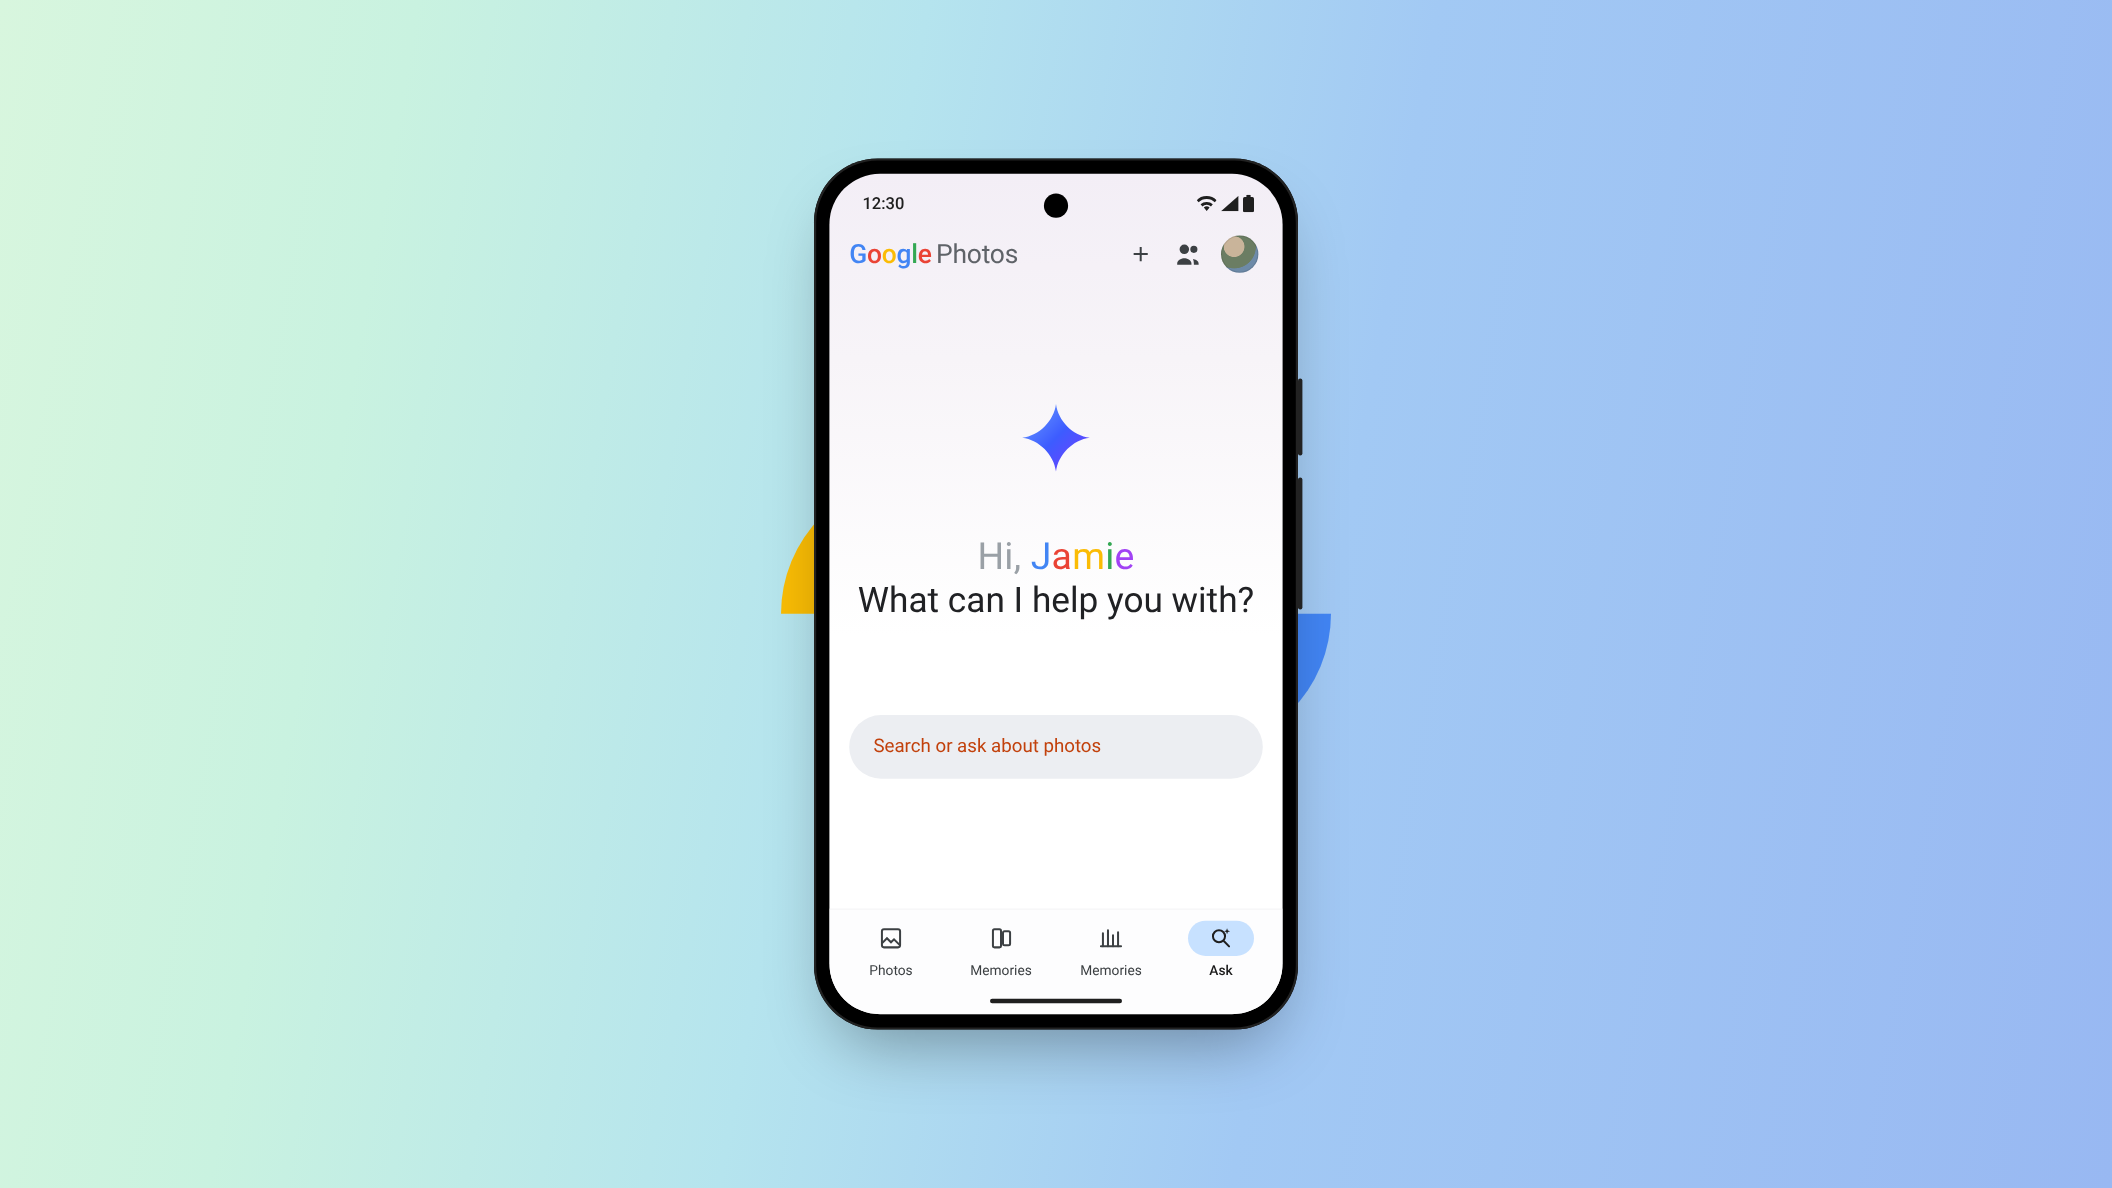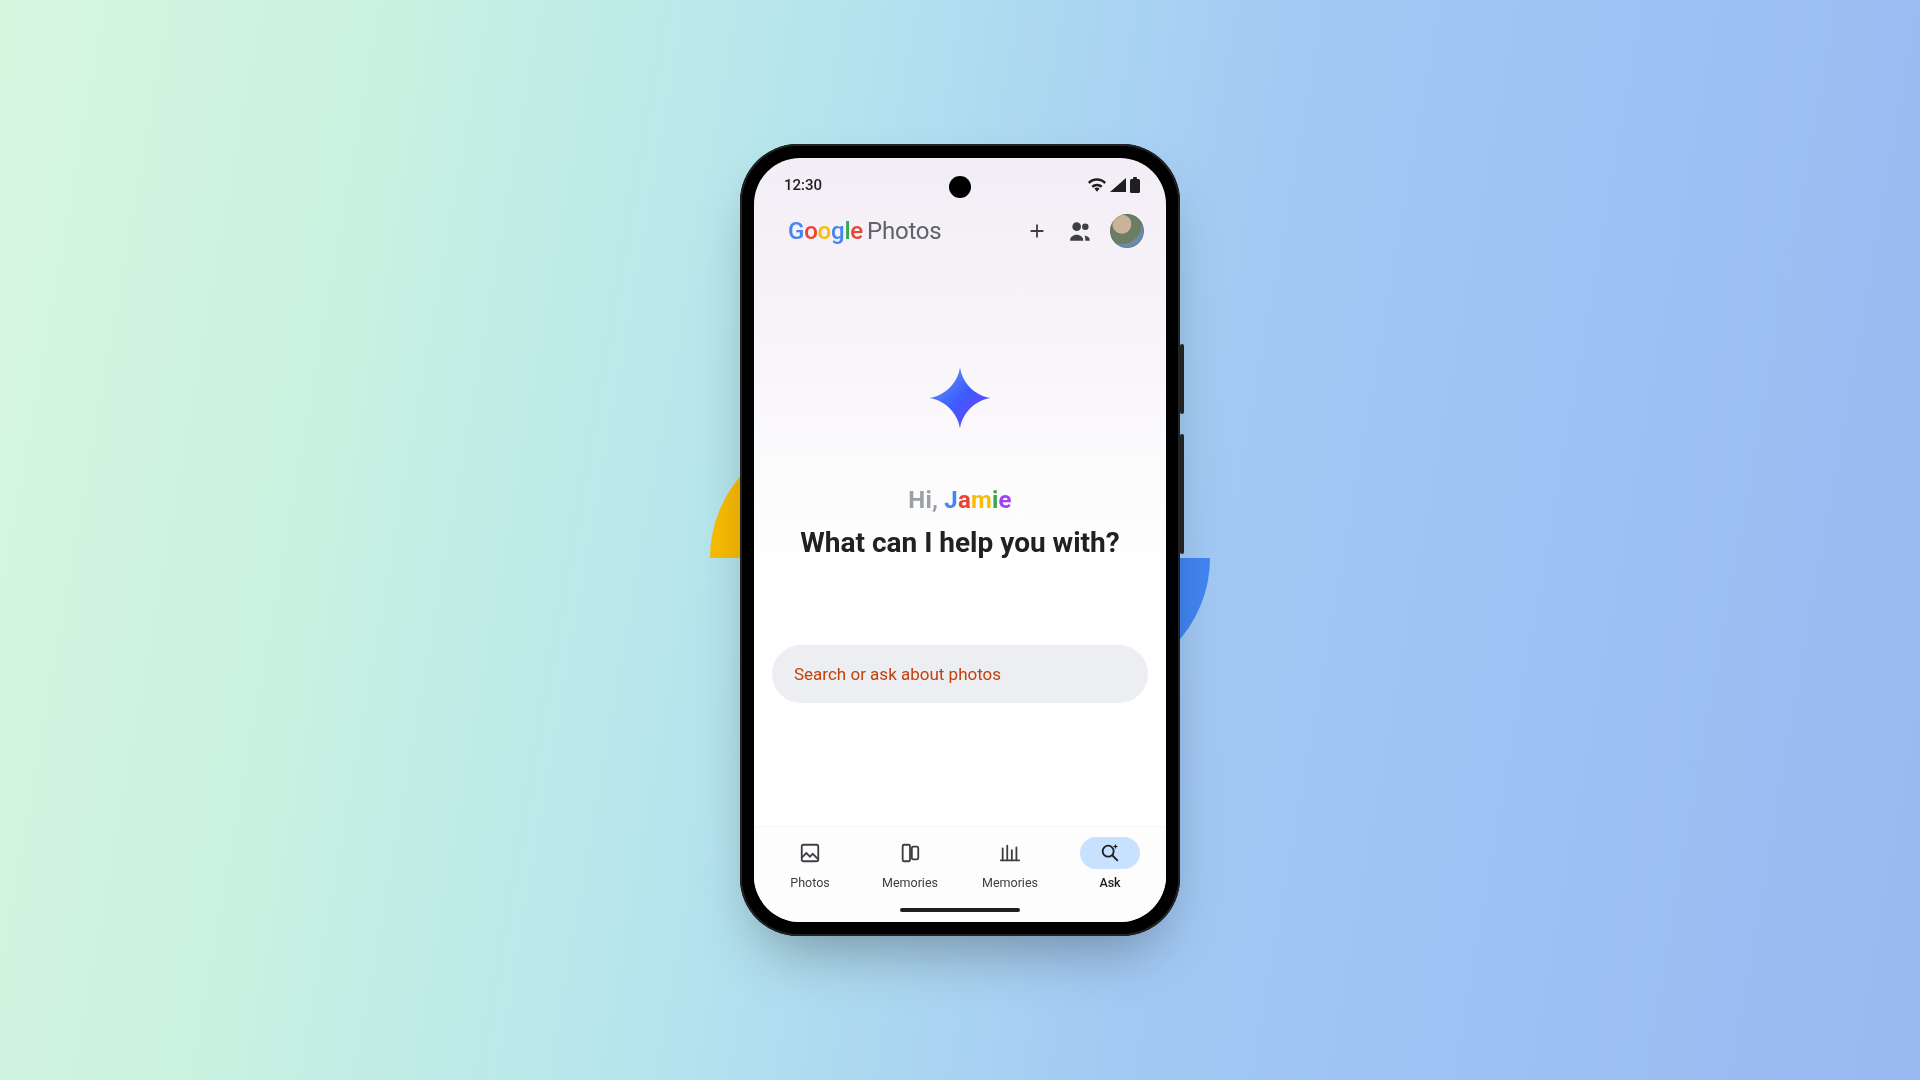--- a/index.html
+++ b/index.html
@@ -58,36 +58,36 @@
 
   .statusbar {
     display:flex; align-items:center; justify-content:space-between;
     padding: 18px 26px 6px 30px;
     font-size:15px; color:#1f1f1f; font-weight:500;
   }
   .status-icons { display:flex; gap:4px; align-items:center; }
 
   .appbar {
     display:flex; align-items:center; gap:14px;
-    padding: 14px 22px 8px 34px;
+    padding: 14px 22px 8px 18px;
   }
   .brand { display:flex; align-items:baseline; gap:4px; font-size:24px; letter-spacing:-.2px; }
   .brand .g-word { font-weight:500; }
   .brand .g-word span.b{color:#4285f4}.brand .g-word span.r{color:#ea4335}.brand .g-word span.y{color:#fbbc05}.brand .g-word span.g{color:#34a853}
   .brand .photos { color:#5f6368; font-weight:400; }
   .appbar-spacer { flex:1; }
   .iconbtn { width:30px; height:30px; display:flex; align-items:center; justify-content:center; color:#3c4043; cursor:pointer; }
   .avatar { width:34px; height:34px; border-radius:50%; background:radial-gradient(circle at 35% 30%, #c9b49a 0 28%, #6b7d63 30% 60%, #6d8aa8 62% 100%); box-shadow:inset 0 0 0 1px rgba(0,0,0,.1); cursor:pointer;}
 
   .hero { text-align:center; padding-top:110px; }
   .sparkle { width:64px; height:64px; margin:0 auto 56px; }
-  .greet { font-size:24px; font-weight:700; letter-spacing:.2px; }
+  .greet { font-size:34px; font-weight:400; letter-spacing:.2px; }
   .greet .hi { color:#9aa0a6; }
   .greet .c1{color:#4285f4}.greet .c2{color:#ea4335}.greet .c3{color:#fbbc05}.greet .c4{color:#34a853}.greet .c5{color:#a142f4}
-  .prompt { margin-top:12px; font-size:28px; color:#202124; font-weight:700; }
+  .prompt { margin-top:0; font-size:32px; color:#202124; font-weight:400; }
 
   .searchbar {
     margin:86px 18px 0; height:58px; border-radius:30px;
     background:#eceef2; display:flex; align-items:center; padding:0 22px;
     color:#c2410c; font-size:17px; cursor:text;
   }
 
   .navbar {
     position:absolute; left:0; right:0; bottom:0;
     height:96px; background:#fdfdfe;

